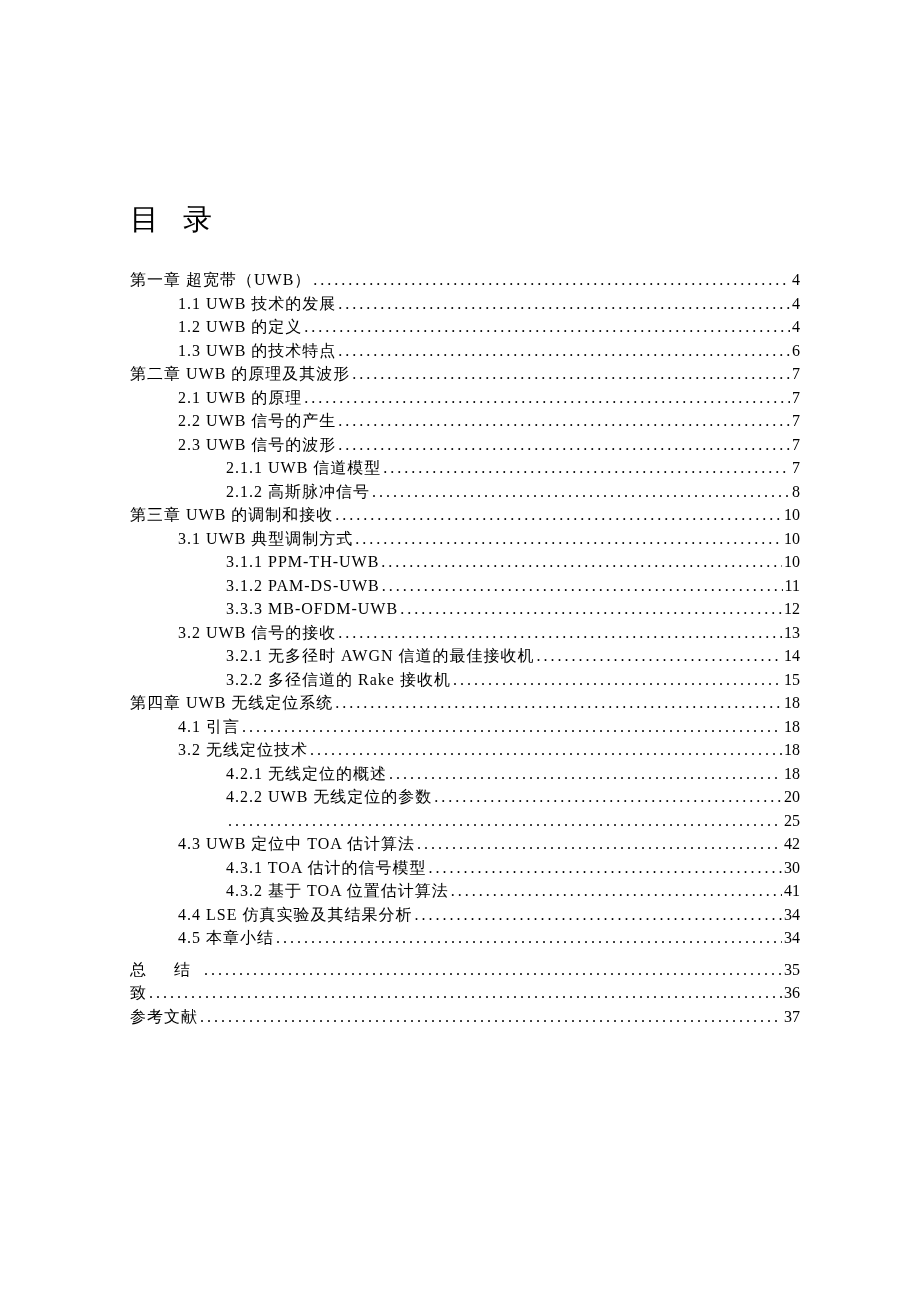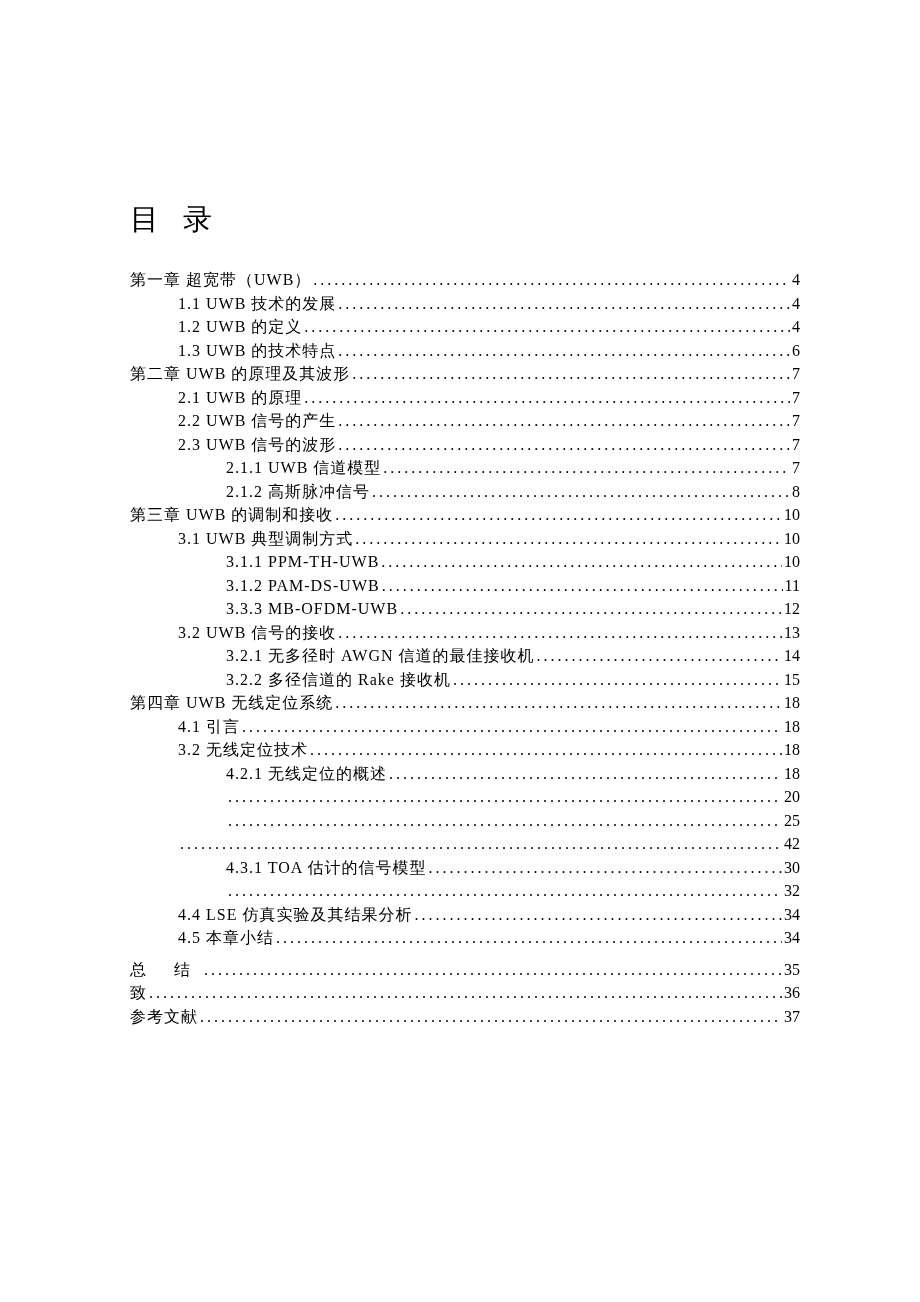--- a/index.html
+++ b/index.html
@@ -158,39 +158,42 @@
         <span class="toc-text">3.2 无线定位技术</span>
         <span class="toc-dots">................................................................................................................................................................</span>
         <span class="toc-page">18</span>
       </div>
       <div class="toc-line level-2">
         <span class="toc-text">4.2.1 无线定位的概述</span>
         <span class="toc-dots">................................................................................................................................................................</span>
         <span class="toc-page">18</span>
       </div>
       <div class="toc-line level-2">
+        <span class="toc-text">4.2.2 UWB 无线定位的参数</span>
         <span class="toc-dots">................................................................................................................................................................</span>
         <span class="toc-page">20</span>
       </div>
       <div class="toc-line level-2">
         <span class="toc-dots">................................................................................................................................................................</span>
         <span class="toc-page">25</span>
       </div>
       <div class="toc-line level-1">
+        <span class="toc-text">4.3 UWB 定位中 TOA 估计算法</span>
         <span class="toc-dots">................................................................................................................................................................</span>
         <span class="toc-page">42</span>
       </div>
       <div class="toc-line level-2">
         <span class="toc-text">4.3.1 TOA 估计的信号模型</span>
         <span class="toc-dots">................................................................................................................................................................</span>
         <span class="toc-page">30</span>
       </div>
       <div class="toc-line level-2">
-        <span class="toc-dots">................................................................................................................................................................</span>
-        <span class="toc-page">32</span>
+        <span class="toc-text">4.3.2 基于 TOA 位置估计算法</span>
+        <span class="toc-dots">................................................................................................................................................................</span>
+        <span class="toc-page">41</span>
       </div>
       <div class="toc-line level-1">
         <span class="toc-text">4.4 LSE 仿真实验及其结果分析</span>
         <span class="toc-dots">................................................................................................................................................................</span>
         <span class="toc-page">34</span>
       </div>
       <div class="toc-line level-1">
         <span class="toc-text">4.5 本章小结</span>
         <span class="toc-dots">................................................................................................................................................................</span>
         <span class="toc-page">34</span>

